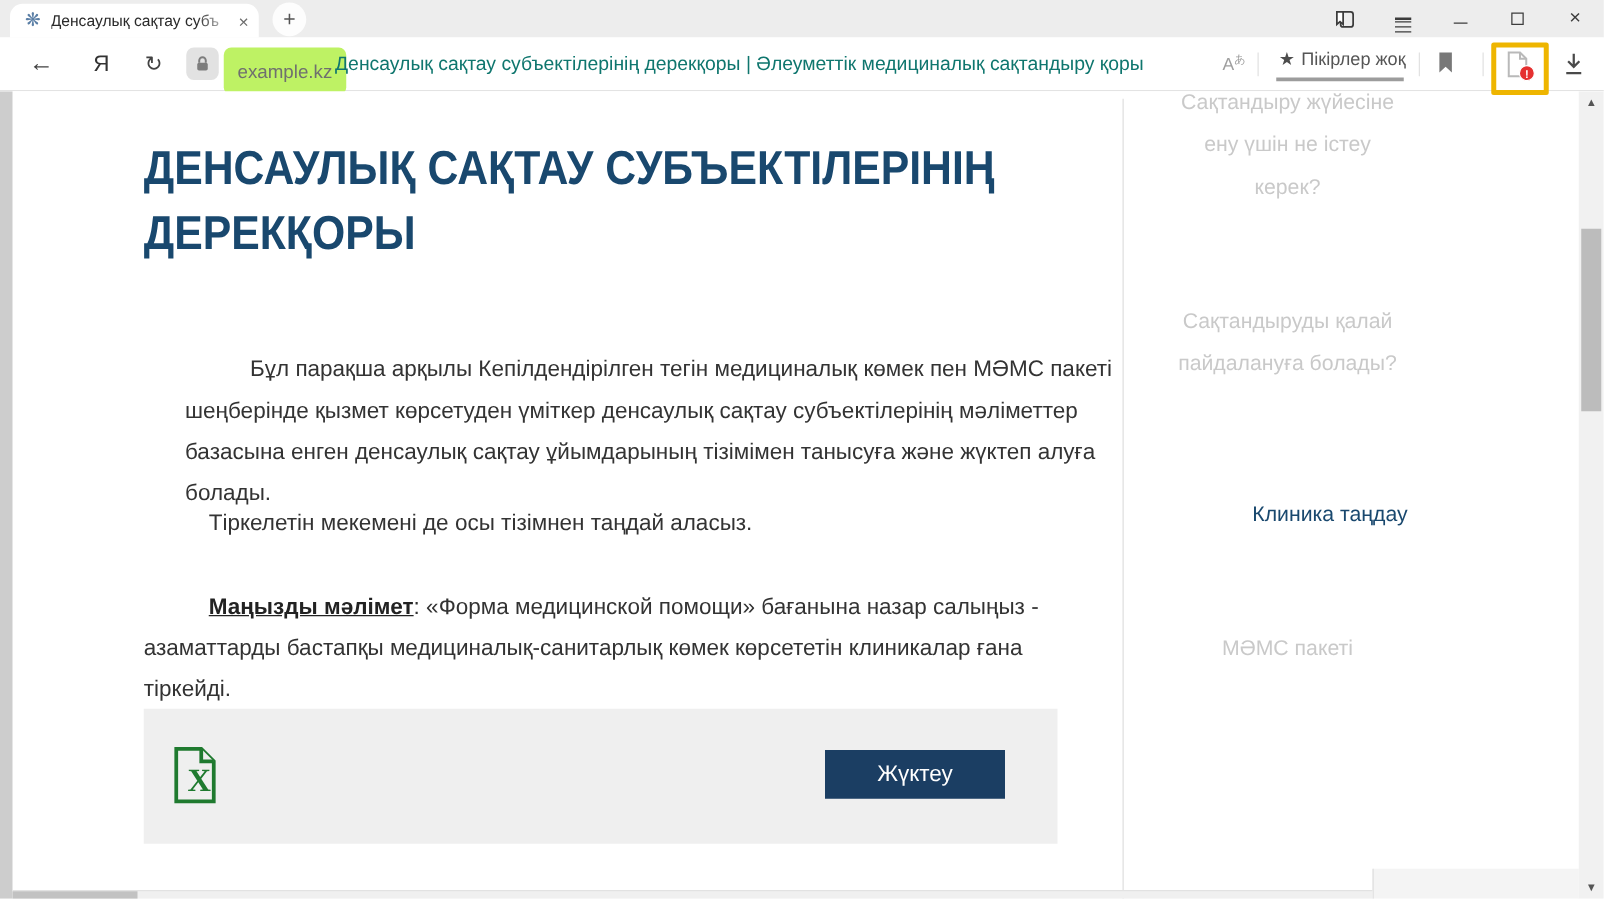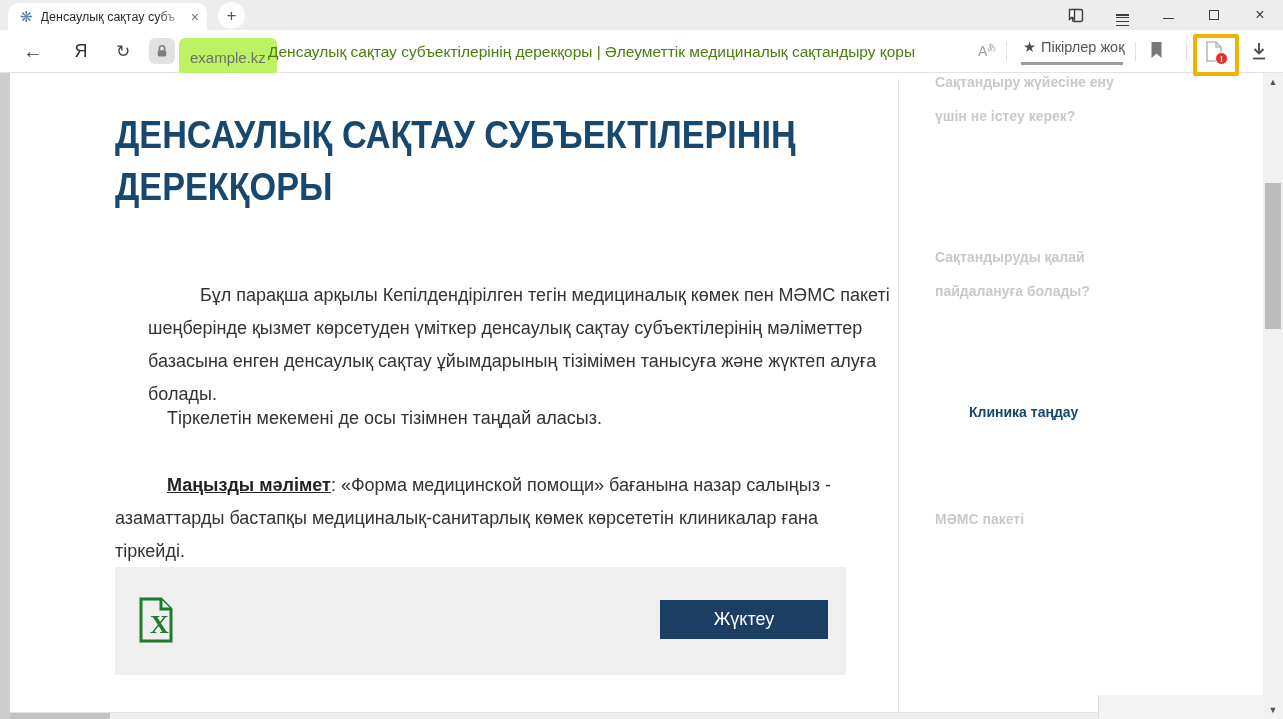--- a/index.html
+++ b/index.html
@@ -27,21 +27,21 @@
   .toolbar { position:absolute; left:0; top:30px; width:1283px; height:43px; background:#fff;
              border-bottom:1px solid #e3e3e3; display:flex; align-items:center; }
   .tb-ico { color:#424242; text-align:center; }
   .back { position:absolute; left:20px; font-size:20px; width:26px; }
   .ya   { position:absolute; left:70px; font-size:18px; width:22px; color:#333; }
   .reload { position:absolute; left:112px; font-size:17px; width:22px; }
   .lockchip { position:absolute; left:149px; top:8px; width:26px; height:26px; background:#e2e2e2;
               border-radius:6px; display:flex; align-items:center; justify-content:center; }
   .hostpill { position:absolute; left:179px; top:8px; height:38px; background:#bef264; border-radius:6px;
               padding:0 11px; display:flex; align-items:center; font-size:15px; color:#6f6f6f; }
-  .ptitle { position:absolute; left:268px; top:0; height:43px; line-height:43px; font-size:15.5px; color:#4d7c0f;
+  .ptitle { position:absolute; left:268px; top:0; height:43px; line-height:43px; font-size:15.5px; color:#0f766e;
             white-space:nowrap; width:660px; overflow:hidden; }
   .translate { position:absolute; left:978px; top:11px; color:#9e9e9e; font-size:14px; }
   .translate .kana { font-size:9px; vertical-align:super; }
   .tb-div { position:absolute; top:12px; width:1px; height:19px; background:#e2e2e2; }
   .reviews { position:absolute; left:1023px; top:9px; font-size:14.5px; color:#555; white-space:nowrap; }
   .reviews .star { color:#4d4d4d; margin-right:5px; }
   .reviews-underline { position:absolute; left:1021px; top:32px; width:102px; height:3px; background:#9c9c9c; }
   .bm { position:absolute; left:1148px; top:10px; }
   .doc-wrap { position:absolute; left:1203px; top:9px; }
   .doc-badge { position:absolute; left:12px; top:13px; width:13px; height:13px; border-radius:50%;
@@ -63,26 +63,26 @@
   .p1 { top:206px;margin-left:33px; }
   .p2 { top:329px; }
   .p3 { top:396px; }
   .p3 b { color:#222;text-decoration:underline; }
 
   .card { position:absolute; left:115px; top:494px; width:731px; height:108px; background:#efefef; }
   .card-ico { position:absolute; left:22px; top:28px; }
   .xl-letter { font-family:"Liberation Serif", serif; font-weight:bold; }
   .card-text { position:absolute; left:108px; top:14px; width:390px; font-size:18.5px; line-height:30px;
                font-weight:bold; color:#19486e; }
-  .card-btn { position:absolute; left:545px; top:33px; width:168px; height:39px; background:#1b3e63;
+  .card-btn { position:absolute; left:545px; top:33px; width:144px; height:39px; background:#1b3e63;
               color:#fff; font-size:18px; display:flex; align-items:center; justify-content:center;
               border:none; cursor:pointer; }
 
-  .side-item { position:absolute; left:935px; width:190px; font-size:14px; line-height:34px;
-               font-weight:700; color:#c9c9c9; cursor:pointer; }
+  .side-item { position:absolute; left:935px; width:190px; font-size:17px; line-height:34px;
+               font-weight:400; color:#c9c9c9; cursor:pointer;text-align:center; }
   .side-item.active { color:#19486e; }
   .si-0 { top:-8px; } .si-1 { top:167px; } .si-2 { top:322px;margin-left:34px; } .si-3 { top:390px;margin-top:39px; }
 
   
   .vscroll { position:absolute; left:1263px; top:0; width:20px; height:646px; background:#f1f1f1; }
   .vs-arrow { position:absolute; left:0; width:20px; text-align:center; color:#555; font-size:9px; }
   .vs-up { top:4px; } .vs-down { bottom:4px; }
   .vs-thumb { position:absolute; left:2px; top:110px; width:16px; height:146px; background:#bcbcbc; }
 
   

